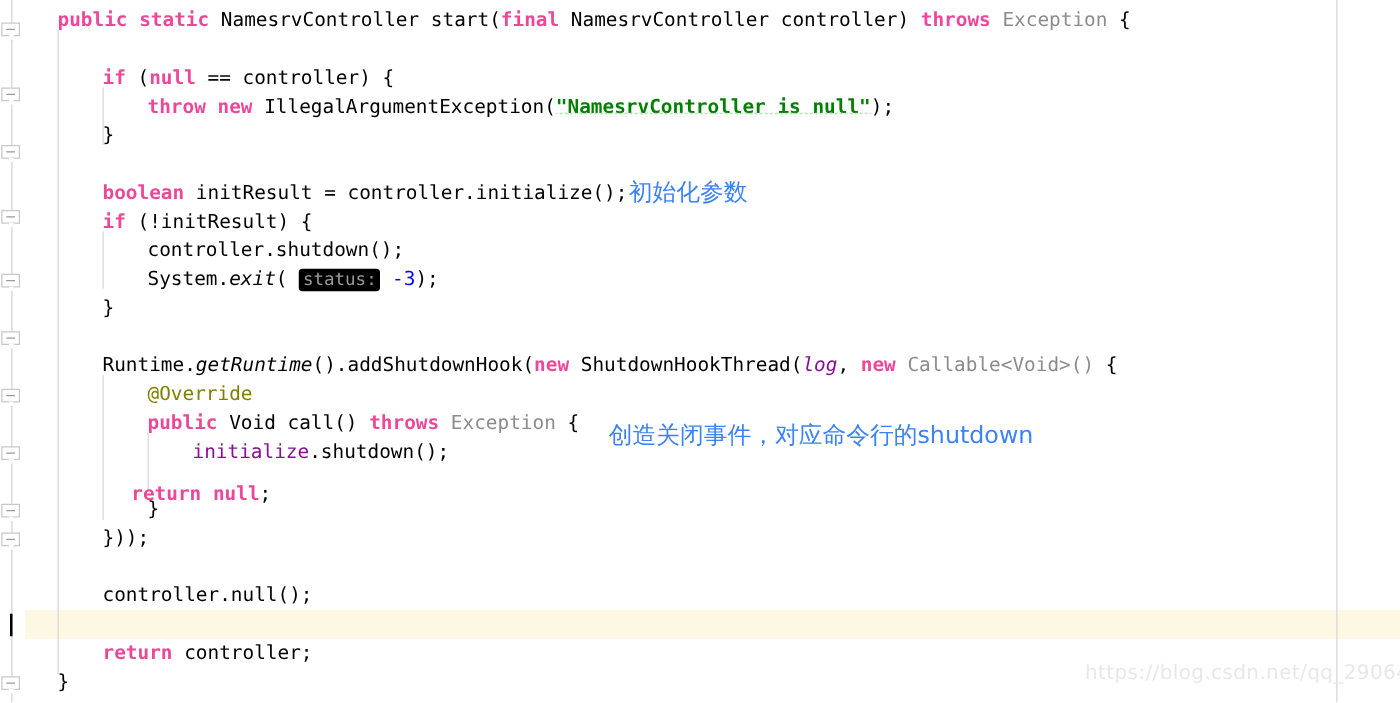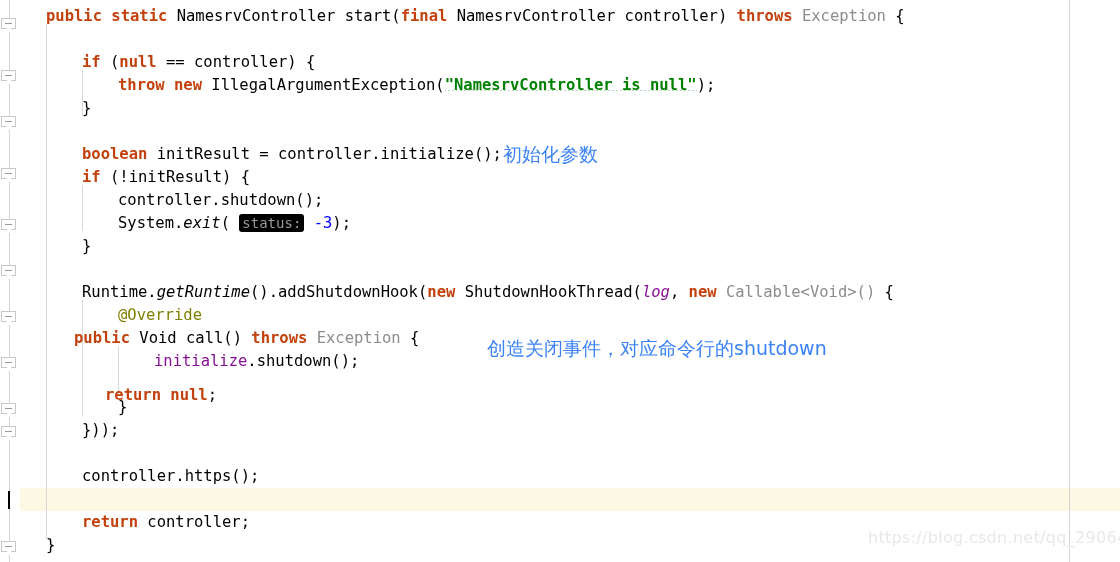--- a/index.html
+++ b/index.html
@@ -121,21 +121,21 @@
     left: 0;
     height: 23px;
     line-height: 23px;
     font-size: 15.5px;
     white-space: pre;
     font-family: "DejaVu Sans Mono", "Liberation Mono", monospace;
     color: #000000;
   }
 
   
-  .kw       { color: #c2410c; font-weight: bold; }
+  .kw       { color: #ec4899; font-weight: bold; }
   .str      { color: #008000; font-weight: bold; }
   .num      { color: #0000ff; }
   .anno     { color: #808000; }
   .dim      { color: #8c8c8c; }
   .field    { color: #871094; font-style: italic; }
   .capvar   { color: #871094; }
   .mstatic  { font-style: italic; }
 
   .str-wrap { position: relative; }
   .squiggle {
@@ -245,27 +245,27 @@
       <div class="code-line" style="top: 97px; padding-left: 82px;">}</div>
       <div class="code-line" style="top: 120px; padding-left: 46px;"></div>
       <div class="code-line" style="top: 143px; padding-left: 82px;"><span class="kw">boolean</span> initResult = controller.initialize();</div>
       <div class="code-line" style="top: 166px; padding-left: 82px;"><span class="kw">if</span> (!initResult) {</div>
       <div class="code-line" style="top: 189px; padding-left: 118px;">controller.shutdown();</div>
       <div class="code-line" style="top: 212px; padding-left: 118px;">System.<span class="mstatic">exit</span>( <span class="hint-chip">status:</span> <span class="num">-3</span>);</div>
       <div class="code-line" style="top: 235px; padding-left: 82px;">}</div>
       <div class="code-line" style="top: 258px; padding-left: 46px;"></div>
       <div class="code-line" style="top: 281px; padding-left: 82px;">Runtime.<span class="mstatic">getRuntime</span>().addShutdownHook(<span class="kw">new</span> ShutdownHookThread(<span class="field">log</span>, <span class="kw">new</span> <span class="dim">Callable&lt;Void&gt;()</span> {</div>
       <div class="code-line" style="top: 304px; padding-left: 118px;"><span class="anno">@Override</span></div>
-      <div class="code-line" style="top: 327px; padding-left: 74px; text-align: right;"><span class="kw">public</span> Void call() <span class="kw">throws</span> <span class="dim">Exception</span> {</div>
+      <div class="code-line" style="top: 327px; padding-left: 118px; text-align: right;"><span class="kw">public</span> Void call() <span class="kw">throws</span> <span class="dim">Exception</span> {</div>
       <div class="code-line" style="top: 350px; padding-left: 154px;"><span class="capvar">initialize</span>.shutdown();</div>
       <div class="code-line" style="top: 384px; padding-left: 105px;"><span class="kw">return</span> <span class="kw">null</span>;</div>
       <div class="code-line" style="top: 396px; padding-left: 118px;">}</div>
       <div class="code-line" style="top: 419px; padding-left: 82px;">}));</div>
       <div class="code-line" style="top: 442px; padding-left: 46px;"></div>
-      <div class="code-line" style="top: 465px; padding-left: 82px;">controller.https();</div>
+      <div class="code-line" style="top: 465px; padding-left: 82px;">controller.null();</div>
       <div class="code-line" style="top: 488px; padding-left: 82px;"></div>
       <div class="code-line" style="top: 511px; padding-left: 82px;"><span class="kw">return</span> controller;</div>
       <div class="code-line" style="top: 534px; padding-left: 46px;">}</div>
     </div>
 
   <div class="note" id="note-0" style="left: 503px; top: 143px;">初始化参数</div>
   <div class="note" id="note-1" style="left: 487px; top: 337px;">创造关闭事件，对应命令行的shutdown</div>
 
   <div class="watermark" id="watermark" style="left: 868px; top: 528px;">https://blog.csdn.net/qq_29064815</div>
 

